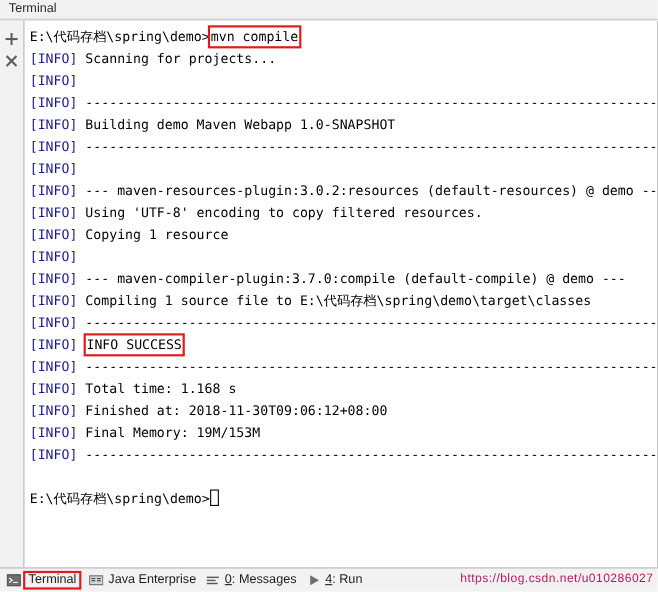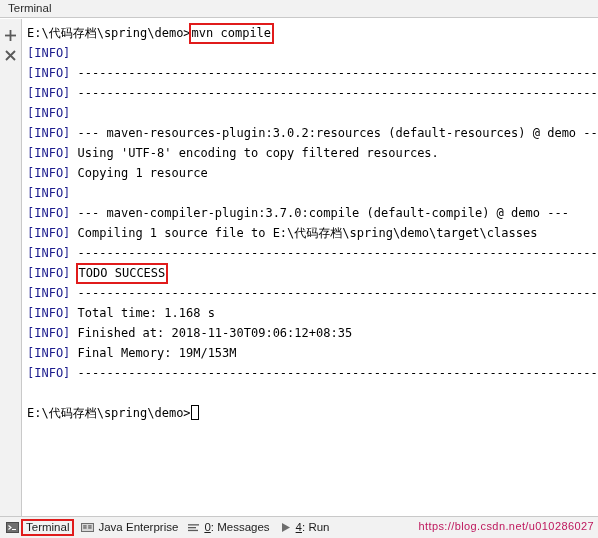--- a/index.html
+++ b/index.html
@@ -188,37 +188,39 @@
           <path d="M2 2 L11 11 M11 2 L2 11" stroke="#5a5a5a" stroke-width="1.9" fill="none"></path>
         </svg>
       </span>
     </div>
   </div>
 
   <div id="console">
 
     <div class="line"><span>E:\代码存档\spring\demo&gt;</span><span class="hl">mvn compile</span></div>
 
+    <div class="line"><span class="tag">[INFO]</span><span> Scanning for projects...</span></div>
     <div class="line"><span class="tag">[INFO]</span><span></span></div>
     <div class="line"><span class="tag">[INFO]</span><span> ------------------------------------------------------------------------</span></div>
+    <div class="line"><span class="tag">[INFO]</span><span> Building demo Maven Webapp 1.0-SNAPSHOT</span></div>
     <div class="line"><span class="tag">[INFO]</span><span> ------------------------------------------------------------------------</span></div>
     <div class="line"><span class="tag">[INFO]</span><span></span></div>
     <div class="line"><span class="tag">[INFO]</span><span> --- maven-resources-plugin:3.0.2:resources (default-resources) @ demo ---</span></div>
     <div class="line"><span class="tag">[INFO]</span><span> Using 'UTF-8' encoding to copy filtered resources.</span></div>
     <div class="line"><span class="tag">[INFO]</span><span> Copying 1 resource</span></div>
     <div class="line"><span class="tag">[INFO]</span><span></span></div>
     <div class="line"><span class="tag">[INFO]</span><span> --- maven-compiler-plugin:3.7.0:compile (default-compile) @ demo ---</span></div>
     <div class="line"><span class="tag">[INFO]</span><span> Compiling 1 source file to E:\代码存档\spring\demo\target\classes</span></div>
     <div class="line"><span class="tag">[INFO]</span><span> ------------------------------------------------------------------------</span></div>
 
-    <div class="line"><span class="tag">[INFO]</span><span> </span><span class="hl">TODO SUCCESS</span></div>
+    <div class="line"><span class="tag">[INFO]</span><span> </span><span class="hl">INFO SUCCESS</span></div>
 
     <div class="line"><span class="tag">[INFO]</span><span> ------------------------------------------------------------------------</span></div>
     <div class="line"><span class="tag">[INFO]</span><span> Total time: 1.168 s</span></div>
-    <div class="line"><span class="tag">[INFO]</span><span> Finished at: 2018-11-30T09:06:12+08:35</span></div>
+    <div class="line"><span class="tag">[INFO]</span><span> Finished at: 2018-11-30T09:06:12+08:00</span></div>
     <div class="line"><span class="tag">[INFO]</span><span> Final Memory: 19M/153M</span></div>
     <div class="line"><span class="tag">[INFO]</span><span> ------------------------------------------------------------------------</span></div>
 
     <div class="line blank">&nbsp;</div>
 
     <div class="line"><span>E:\代码存档\spring\demo&gt;</span><span class="cursor-block"></span></div>
 
   </div>
 </div>
 

